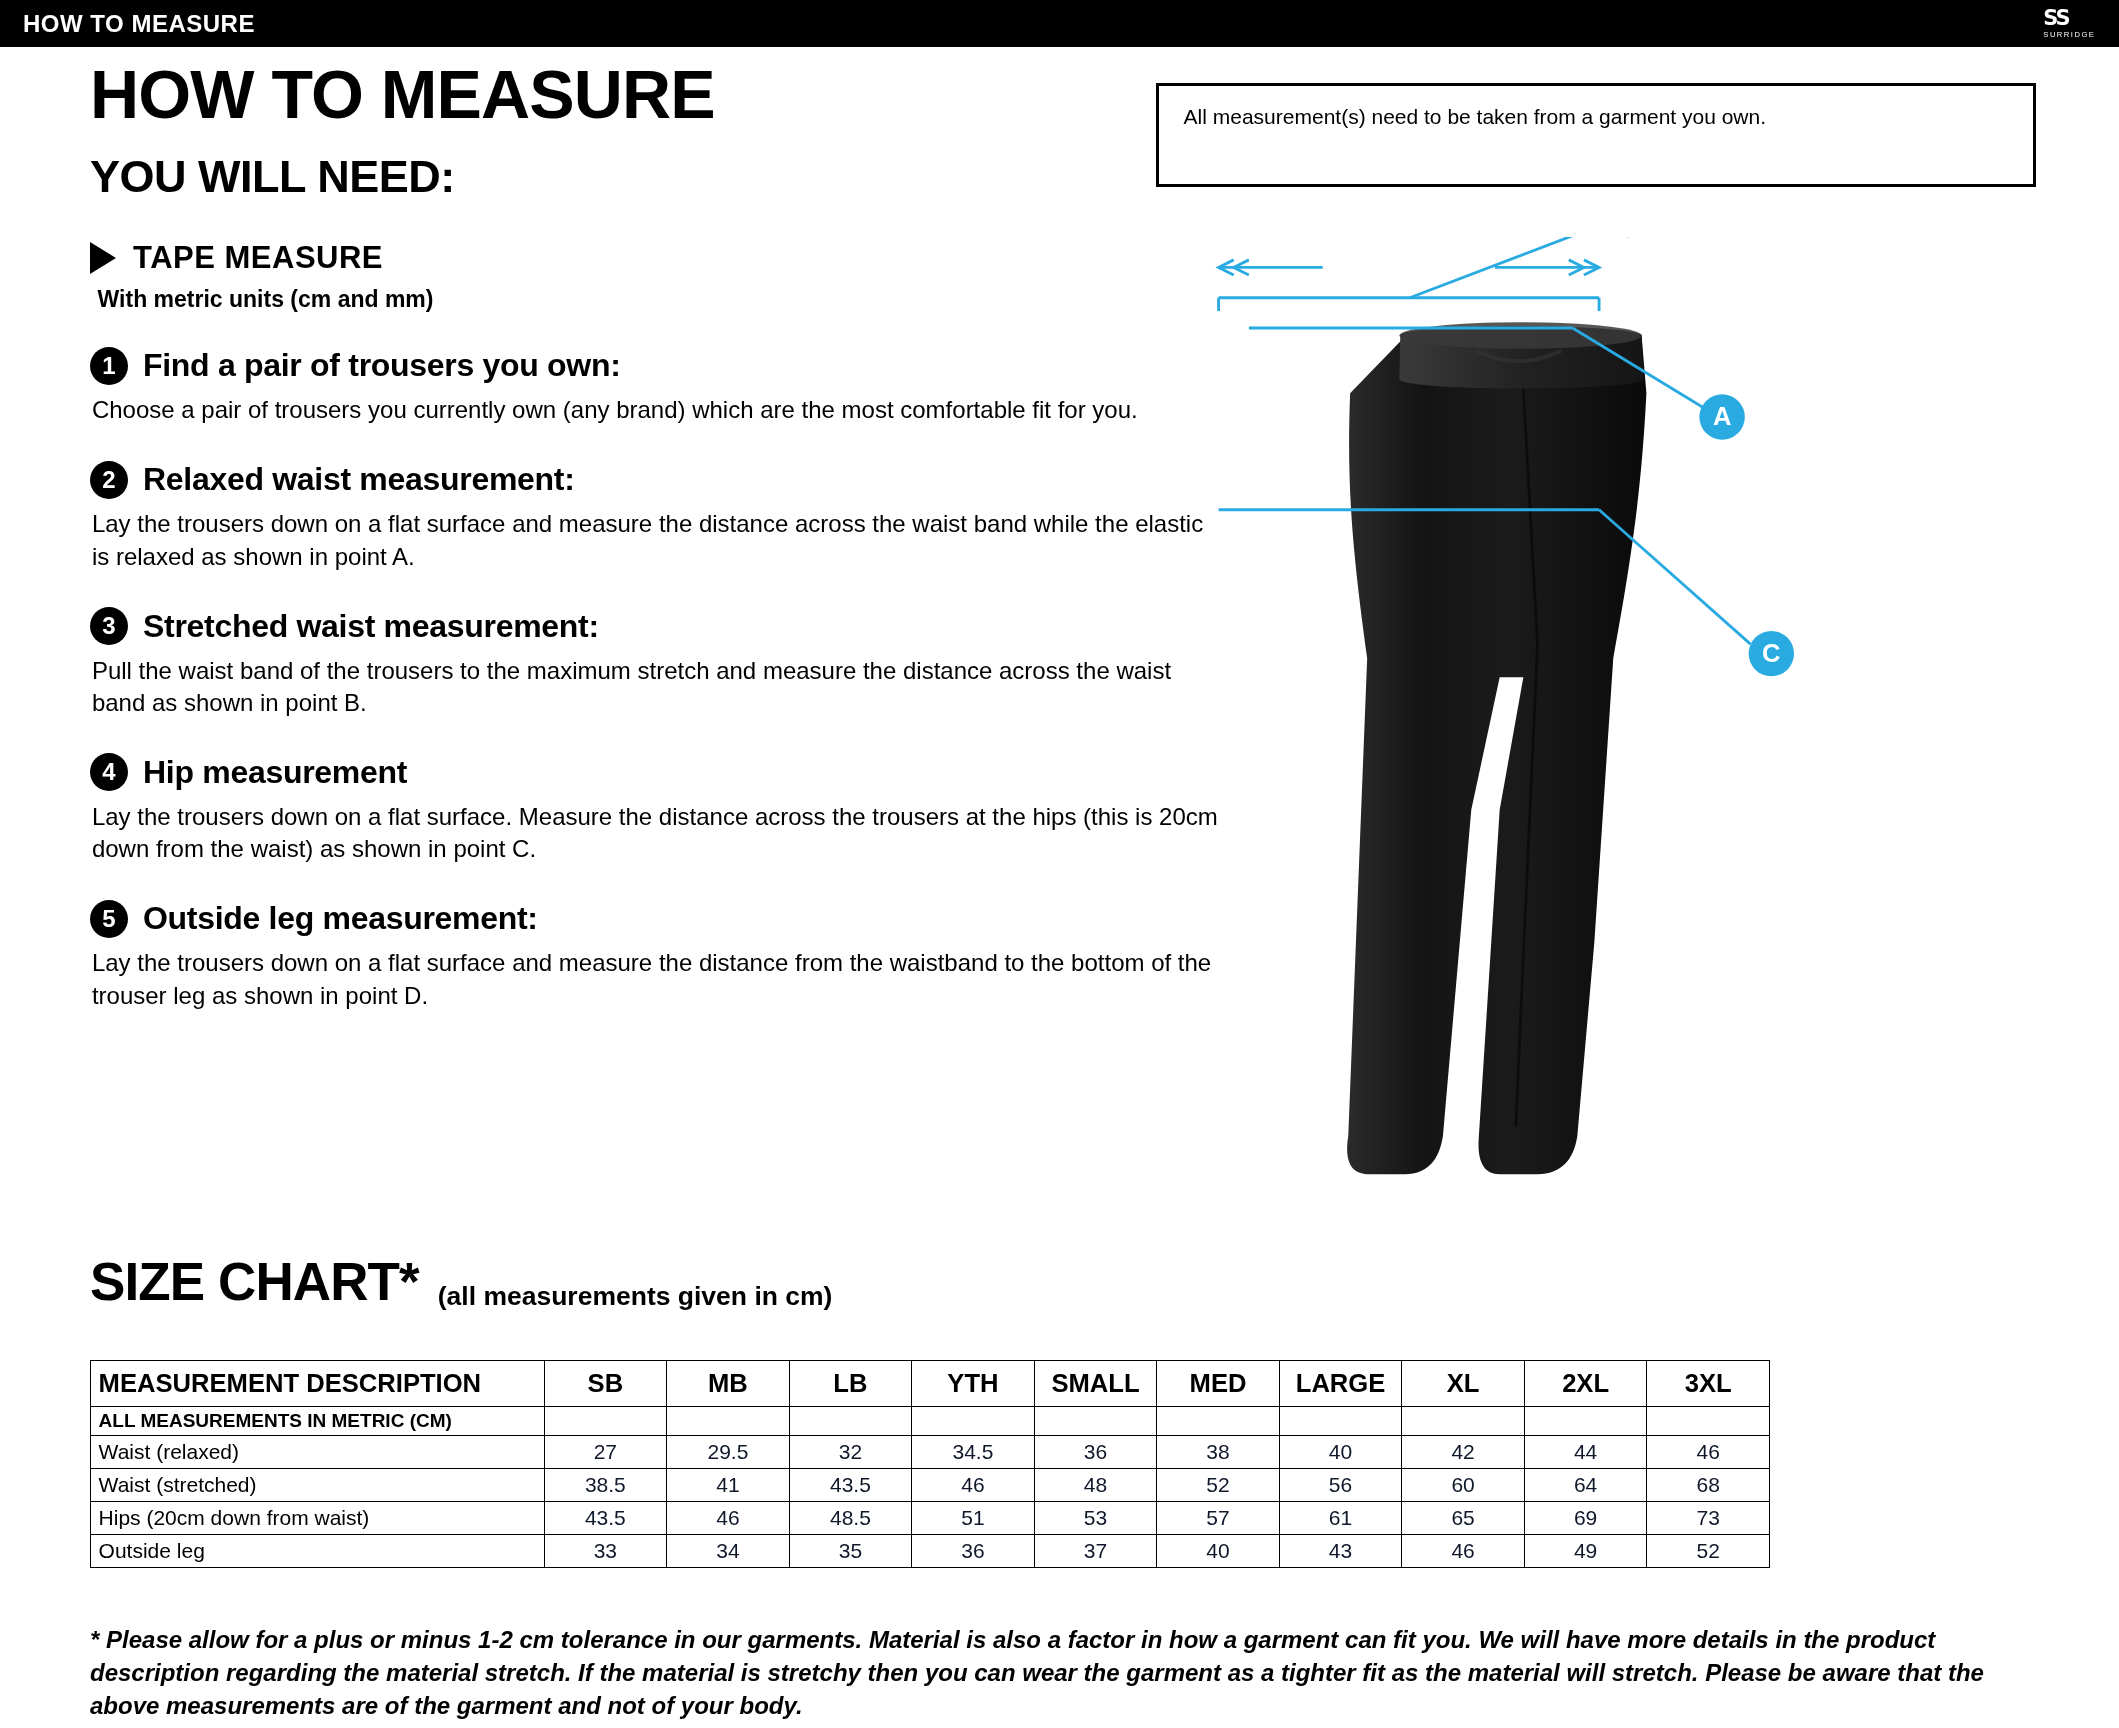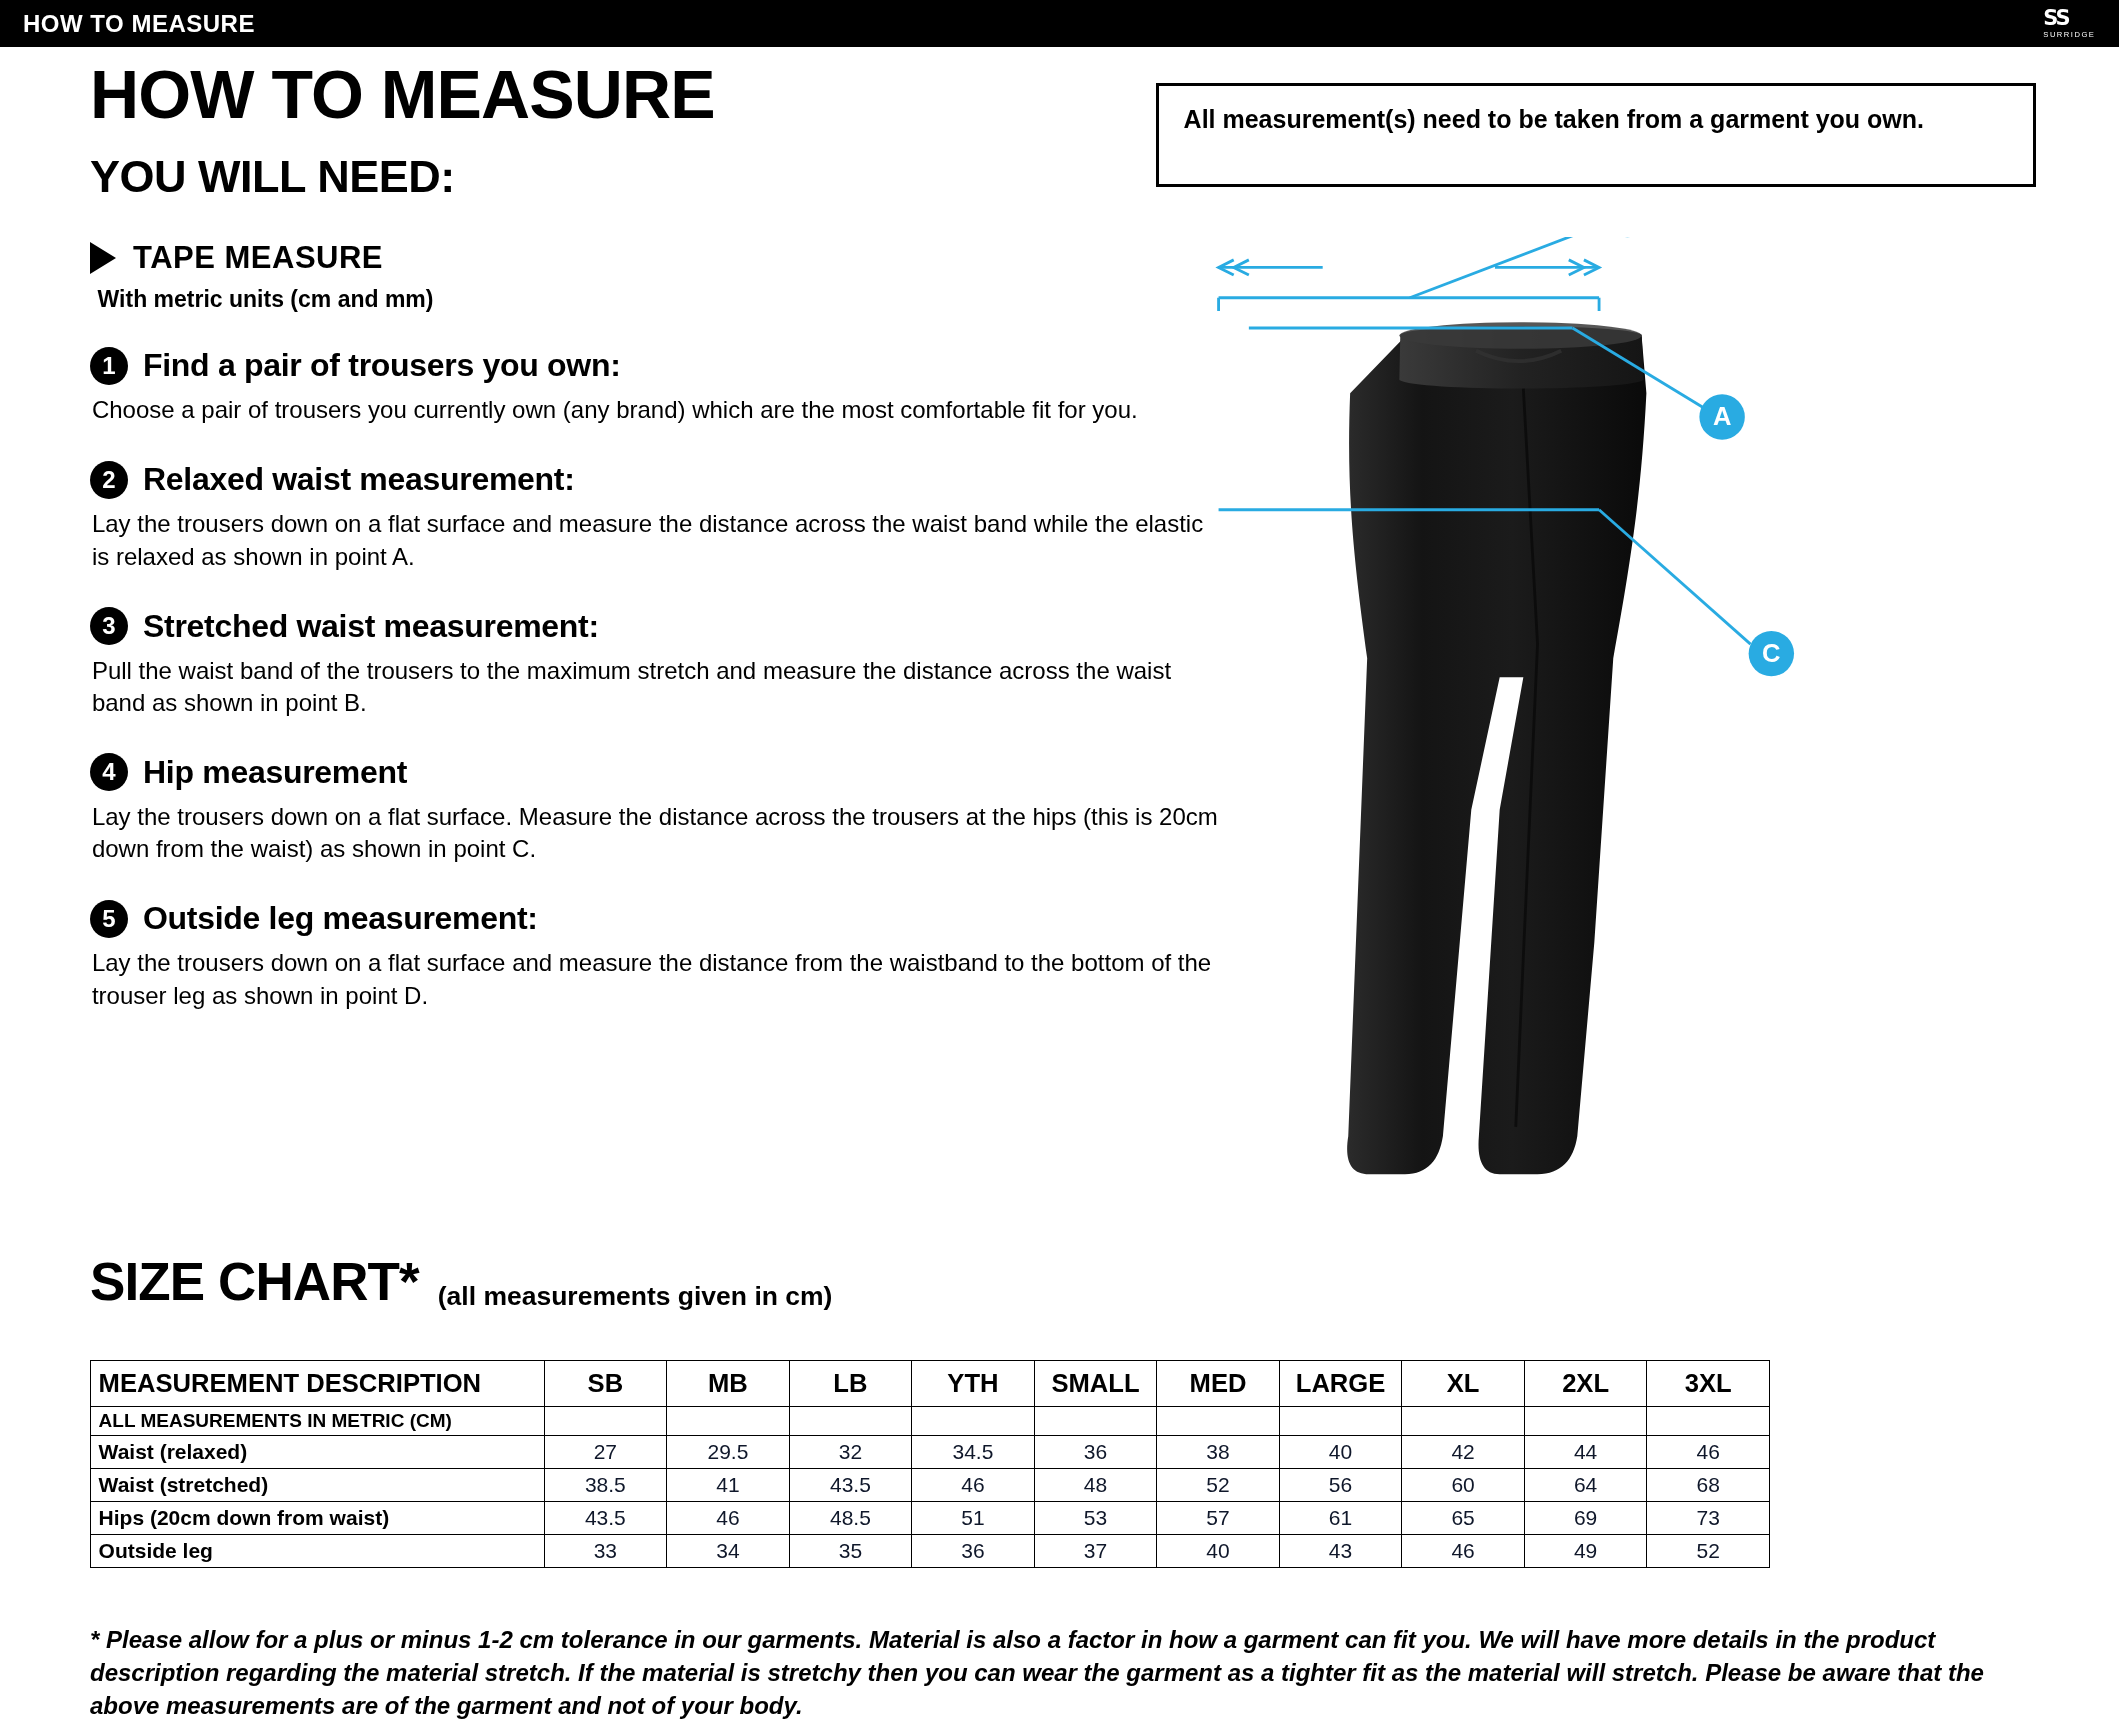--- a/index.html
+++ b/index.html
@@ -137,22 +137,22 @@
     position: absolute;
     left: 1156px;
     top: 83px;
     width: 880px;
     height: 104px;
     border: 3.8px solid #000;
     box-sizing: border-box;
     padding: 17px 24.6px;
   }
   .note-text {
-    font-size: 25px;
-    font-weight: bold;
+    font-size: 21px;
+    font-weight: normal;
     line-height: 1.3;
   }
 
   
   .illus {
     position: absolute;
     left: 1211px;
     top: 237px;
     width: 814px;
     height: 1032px;
@@ -197,21 +197,21 @@
   table.size-table th.desc, table.size-table td.desc {
     text-align: left;
     padding-left: 7.6px;
     width: 445px;
   }
   table.size-table thead th {
     font-size: 25.6px;
     height: 45px;
   }
   table.size-table td.rowlabel {
-    font-weight: bold;
+    font-weight: normal;
     font-size: 21px;
   }
   table.size-table td.val {
     color: #0f172a;
     font-weight: normal;
     font-size: 21px;
   }
   table.size-table tr.metric td {
     font-size: 19px;
     height: 28px;

